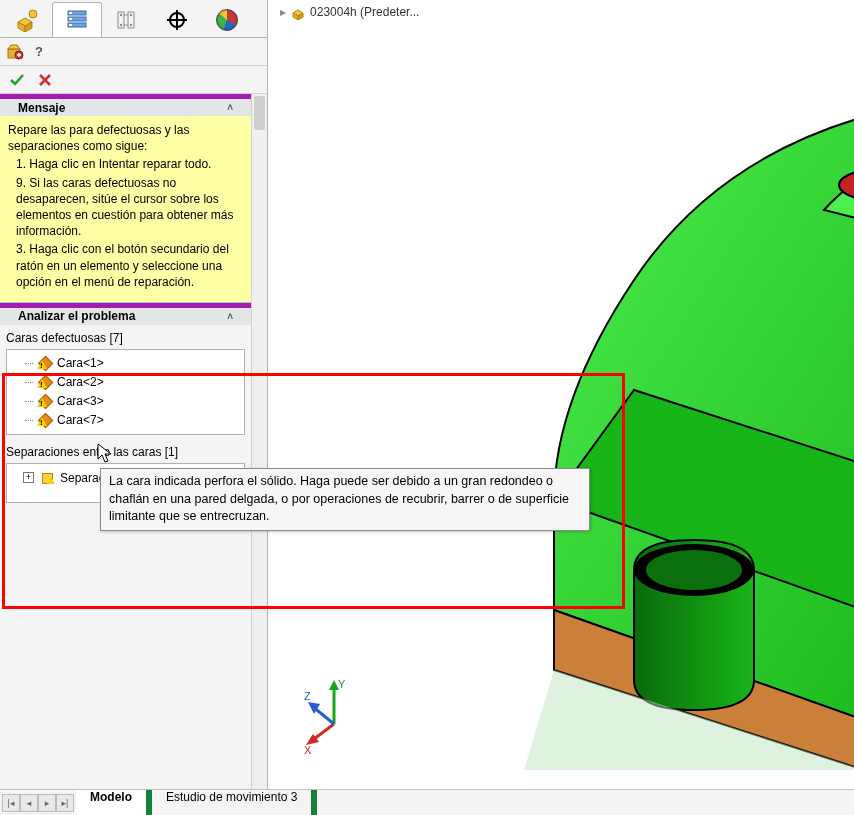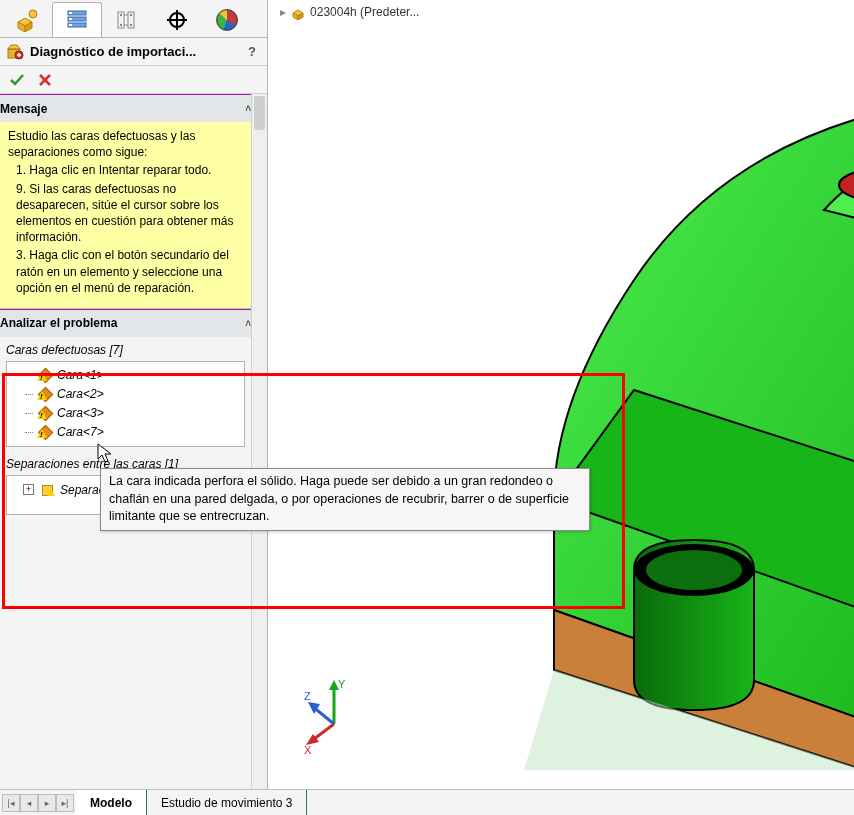--- a/index.html
+++ b/index.html
@@ -47,34 +47,34 @@
     border-bottom:1px solid #d0d0d0;
   }
   .icon-btn { width:18px; height:18px; cursor:pointer; display:inline-flex; align-items:center; justify-content:center; }
 
   #scroll-area {
     position:absolute; left:0; right:0; top:94px; bottom:26px;
     overflow-y:auto;
   }
 
   .panel-header {
-    height:28px; background:#e3e6e8; border-top:1px solid #a21caf;
-    display:flex; align-items:center; padding:0 0;
+    height:22px; background:#e3e6e8; border-top:5px solid #a21caf;
+    display:flex; align-items:center; padding:0 18px;
     font-size:12px; font-weight:bold; cursor:pointer;
   }
   .panel-header .chev { font-size:10px; color:#555; }
 
   #msg-body {
     background:#ffffa6; padding:6px 8px 10px 8px; font-size:12px;
     line-height:1.35; border-bottom:1px solid #c0c0c0;
   }
   #msg-body p { margin:0 0 2px 0; }
   .indent { padding-left:8px; }
 
-  #analyze-body { padding:4px 6px 10px 6px; font-size:12px;font-style:italic; }
+  #analyze-body { padding:4px 6px 10px 6px; font-size:12px; }
   .sub-label { margin:2px 0 4px 0; }
   .tree-box {
     border:1px solid #b0b0b0; background:#fff; padding:4px 12px;
     min-height:40px;
   }
   .tree-item {
     display:flex; align-items:center; height:19px; padding-left:18px;
     font-size:12px; cursor:pointer; position:relative;
   }
   .tree-item::before {
@@ -150,22 +150,22 @@
   
   #bottom-bar .nav {
     display:flex; align-items:center; padding:0 2px; gap:0;
   }
   #bottom-bar .nav .nbtn {
     width:18px; height:18px; border:1px solid #bcbcbc; background:#e9e9e9;
     display:flex; align-items:center; justify-content:center; font-size:9px; color:#666;
     cursor:pointer;
   }
   #bottom-bar .tab {
-    padding:0 14px; height:100%; display:flex; align-items:center;
-    border-right:1px solid #15803d; font-size:12px; cursor:pointer;
+    padding:0 14px; height:100%; display:flex; 
+    border-right:6px solid #15803d; font-size:12px; cursor:pointer;
   }
   #bottom-bar .tab.active { background:#fff; font-weight:bold; }
 
   
   #sb {
     position:absolute; right:0; top:94px; width:16px; bottom:26px;
     background:#efefef; border-left:1px solid #d0d0d0;
   }
   #sb .thumb {
     position:absolute; left:2px; right:2px; top:2px; height:34px;
@@ -237,21 +237,20 @@
 
   <div id="feature-header">
     <span style="width:18px;height:18px;margin-right:6px;display:inline-flex">
       <svg width="18" height="18" viewBox="0 0 18 18">
         <rect x="2" y="6" width="12" height="9" fill="#e7b12d" stroke="#a77611"></rect>
         <path d="M5 2 L11 2 L14 6 L2 6 Z" fill="#f4c443" stroke="#a77611"></path>
         <circle cx="13" cy="12" r="4" fill="#d43a3a" stroke="#7a1616"></circle>
         <path d="M11 12 L15 12 M13 10 L13 14" stroke="#fff" stroke-width="1.3"></path>
       </svg>
     </span>
-    <span class="title">Diagnóstico de importaci...</span>
     <span class="help">?</span>
   </div>
 
   <div id="action-row">
     <span class="icon-btn" style="color:#2e9a2e;font-size:18px;font-weight:bold">
       <svg width="18" height="18" viewBox="0 0 18 18">
           <path d="M3 9 L7 13 L15 4" fill="none" stroke="#2e9a2e" stroke-width="2.5"></path>
         </svg>
     </span>
     <span class="icon-btn" style="color:#d03030;font-size:18px;font-weight:bold">
@@ -265,21 +264,21 @@
       <div class="thumb"></div>
     </div>
 
   <div id="scroll-area" style="right:16px">
 
     <div class="panel-header">
       <span style="flex:1">Mensaje</span>
       <span class="chev">˄</span>
     </div>
     <div id="msg-body">
-      <p>Estudio las caras defectuosas y las separaciones como sigue:</p>
+      <p>Repare las para defectuosas y las separaciones como sigue:</p>
       <p class="indent">1. Haga clic en Intentar reparar todo.</p>
       <p class="indent">9. Si las caras defectuosas no desaparecen, sitúe el cursor sobre los elementos en cuestión para obtener más información.</p>
       <p class="indent">3. Haga clic con el botón secundario del ratón en un elemento y seleccione una opción en el menú de reparación.</p>
     </div>
 
     <div class="panel-header">
       <span style="flex:1">Analizar el problema</span>
       <span class="chev">˄</span>
     </div>
     <div id="analyze-body">

